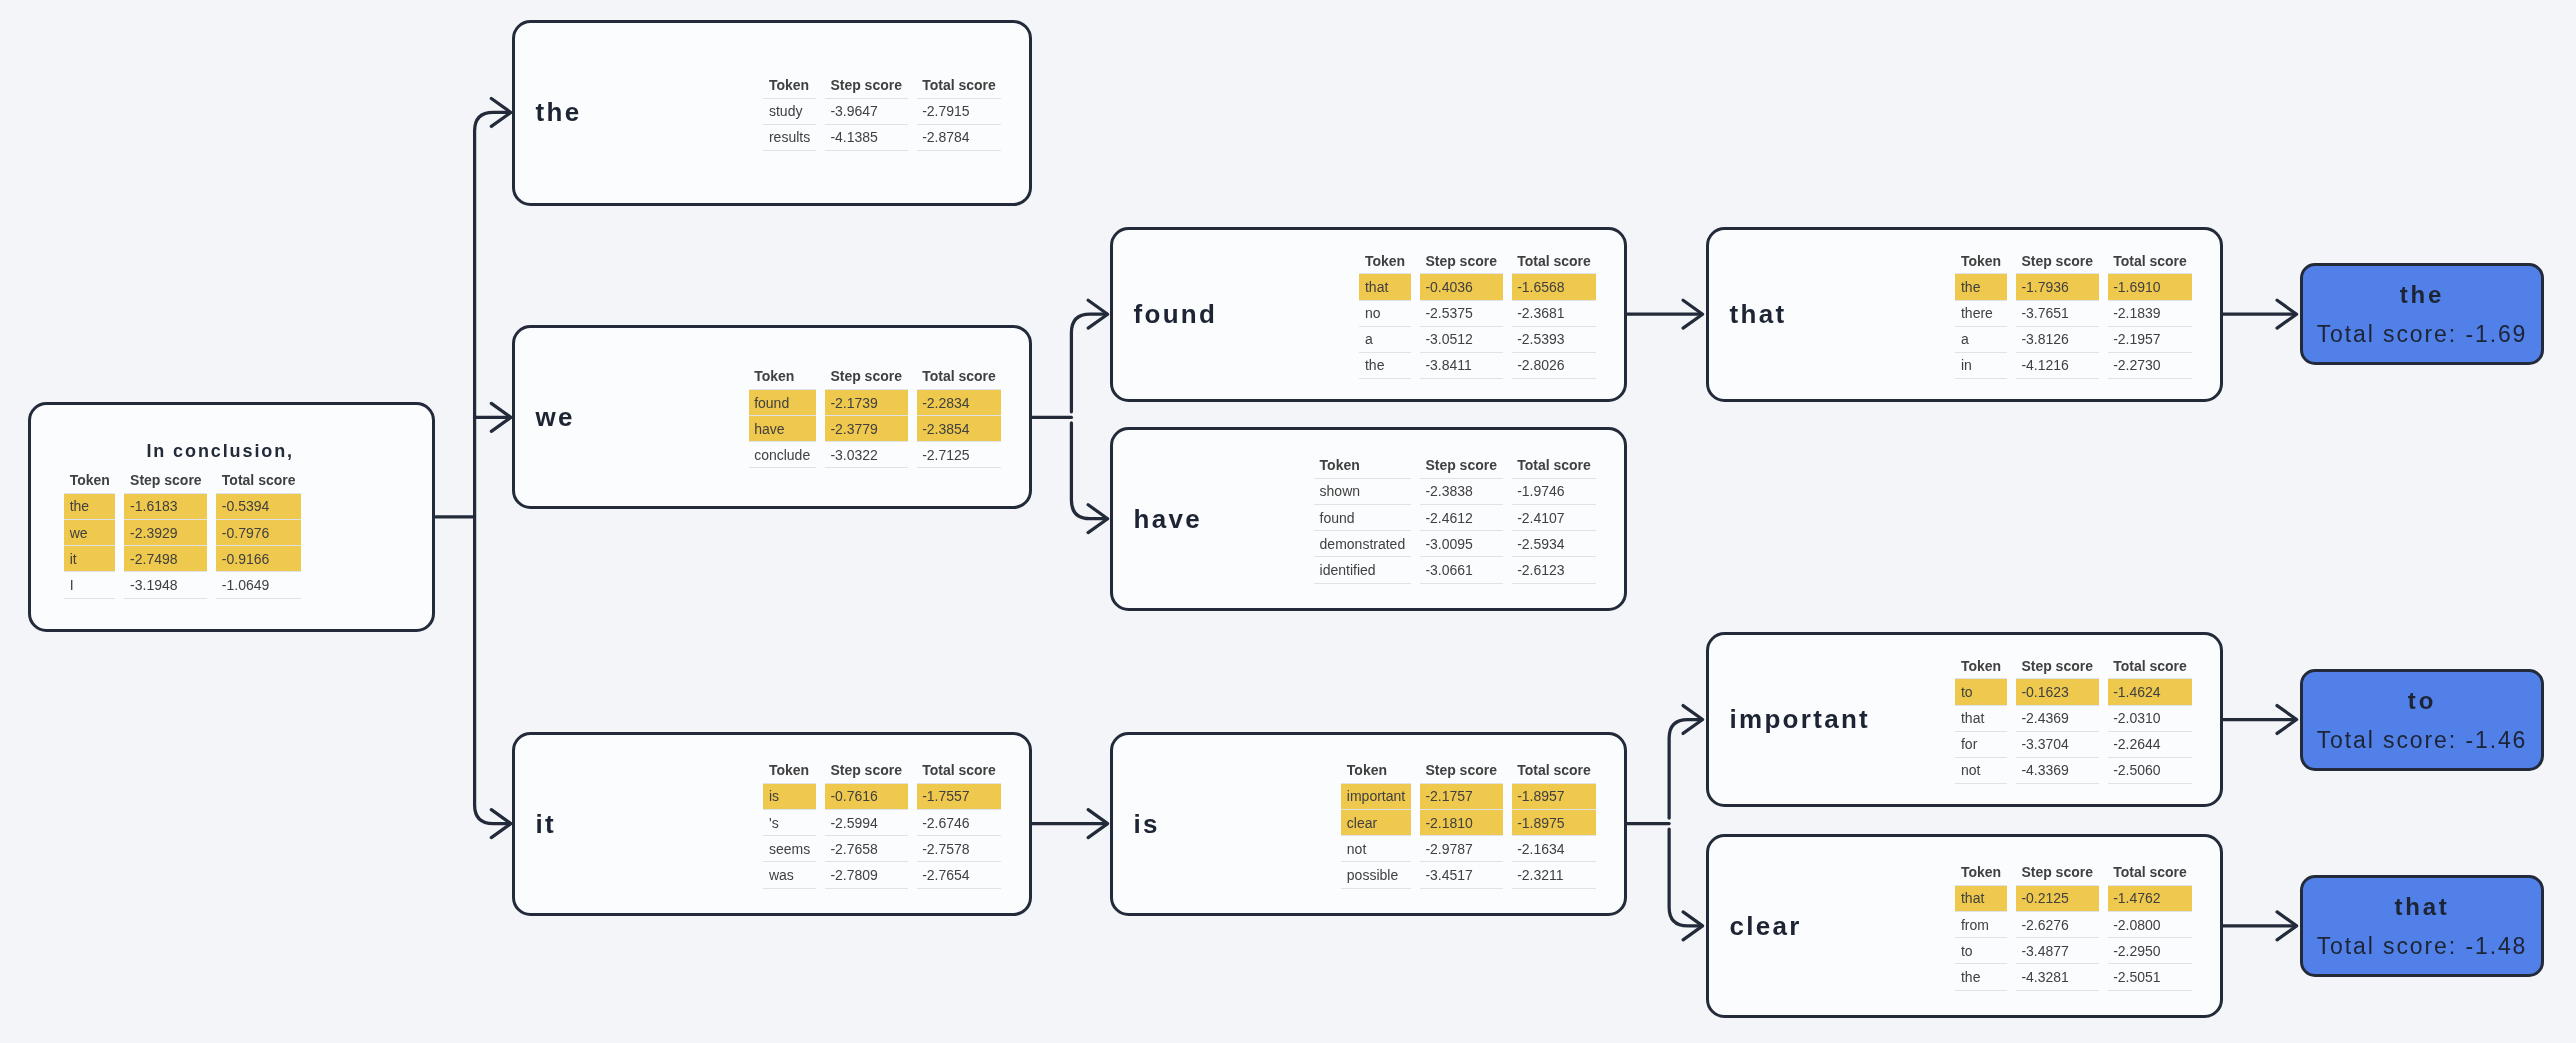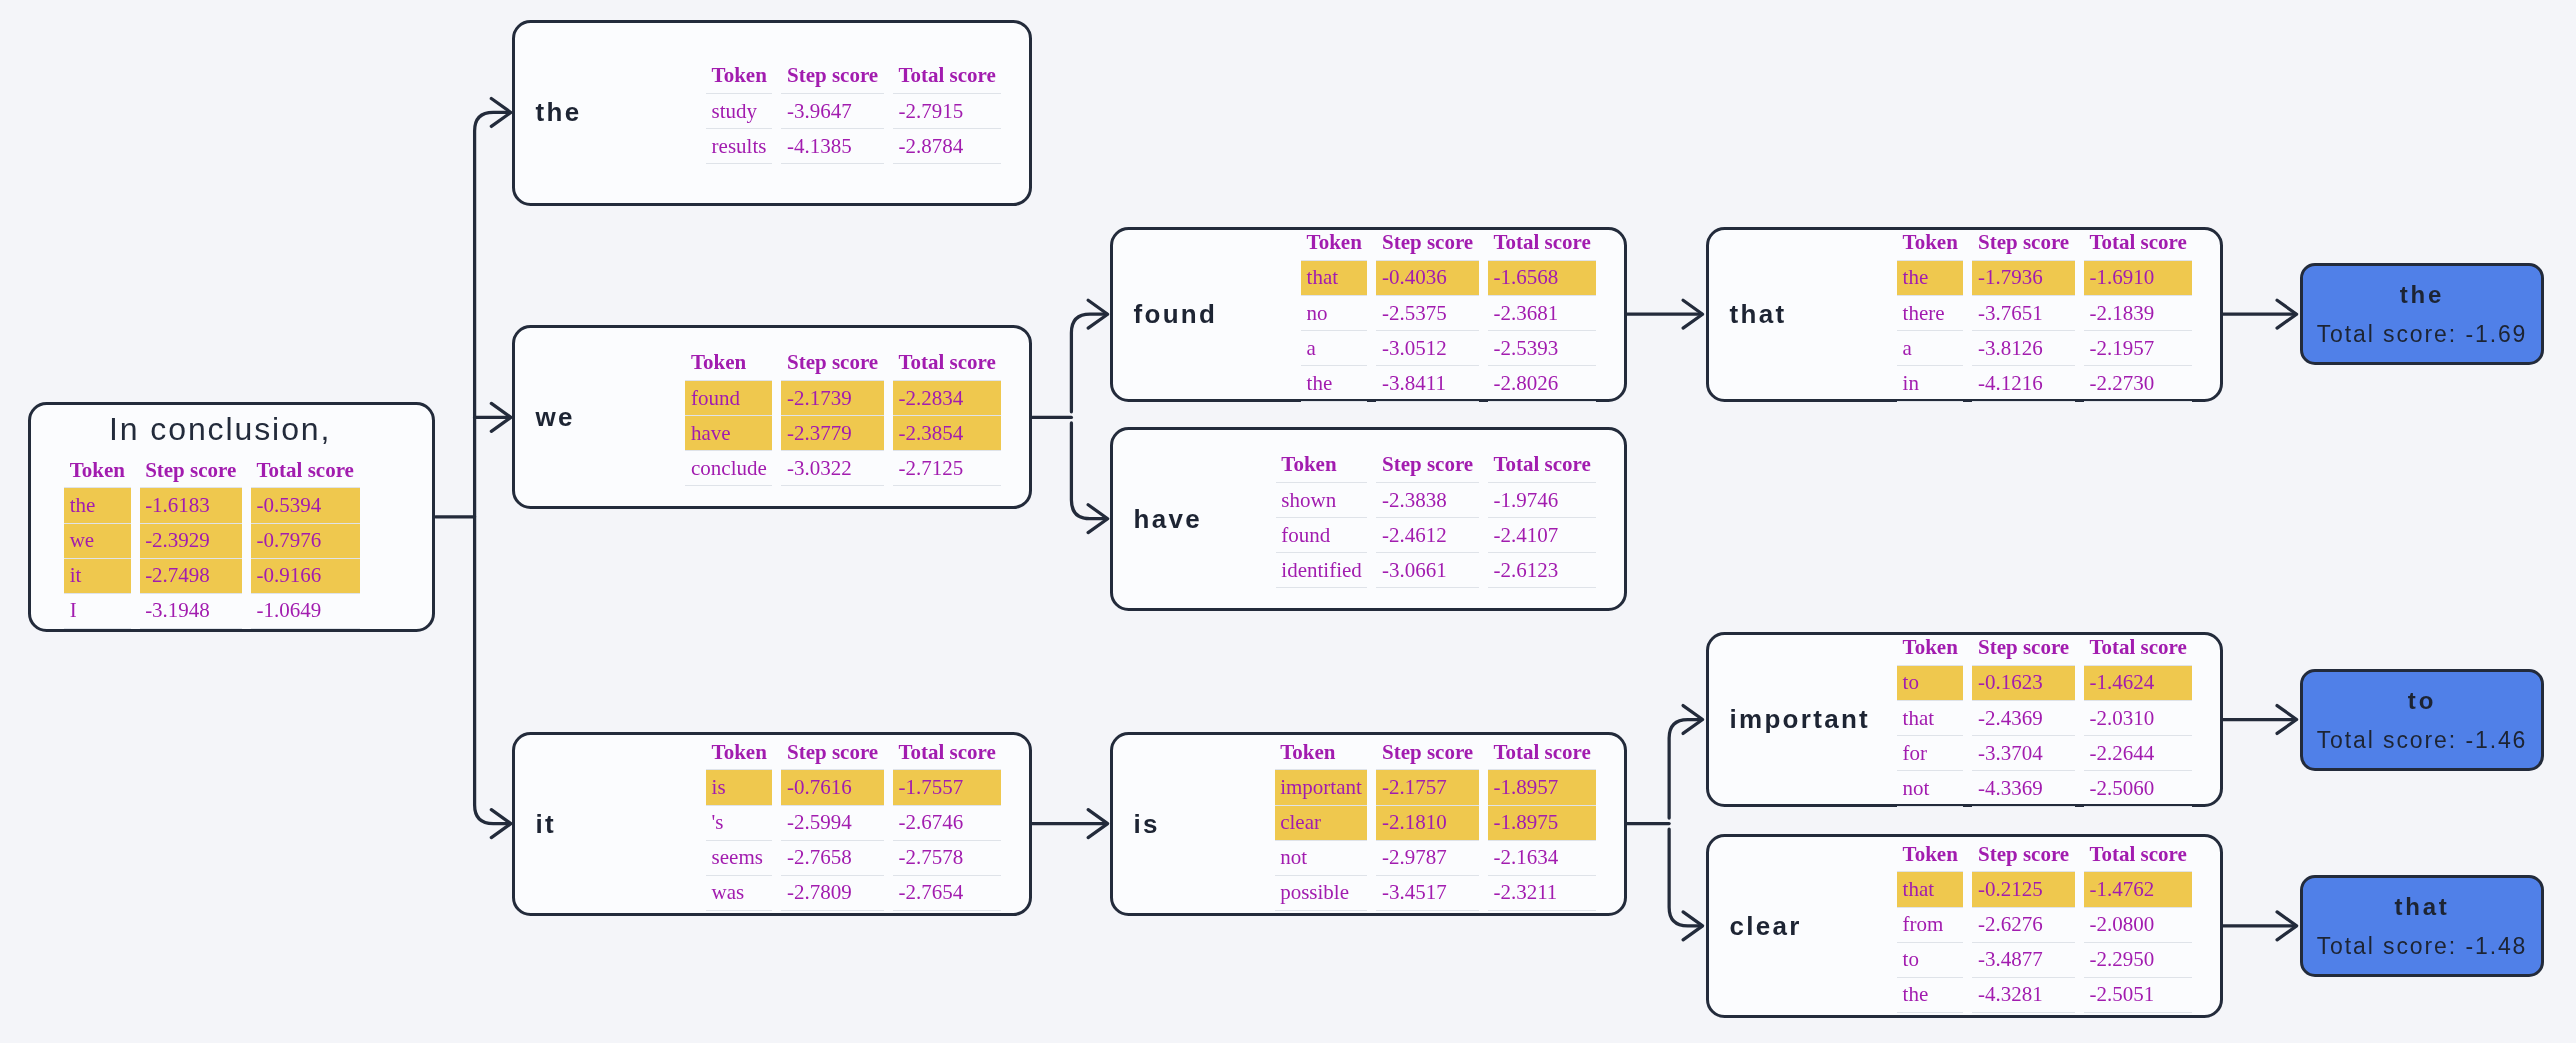--- a/index.html
+++ b/index.html
@@ -36,23 +36,22 @@
     letter-spacing:2.3px;
     color:#1d2433;
     padding-left:20.5px;
     white-space:nowrap;
   }
   .scores-table{
     margin-left:auto;
     margin-right:18.6px;
     border-collapse:separate;
     border-spacing:9.3px 0;
-    font-size:21px;
-    color:#a21caf;
-    font-family:Liberation Serif, serif;
+    font-size:14px;
+    color:#404040;
   }
   .scores-table th{
     font-weight:bold;
     text-align:left;
     padding:2.8px 5.6px 4.6px 5.6px;
     border-bottom:1.9px solid #dfe3e9;
     white-space:nowrap;
   }
   .scores-table td{
     padding:4.6px 5.6px;
@@ -65,22 +64,22 @@
   
   #node-root{
     flex-direction:column;
     justify-content:center;
     align-items:flex-start;
     padding:13px 9.3px 7.4px 16.7px;
   }
   #node-root .node-title{
     width:92%;
     text-align:center;
-    font-weight:normal;
-    font-size:32px;
+    font-weight:bold;
+    font-size:18px;
     letter-spacing:1.9px;
     margin-bottom:7.4px;
   }
   #node-root .scores-table{margin-left:7.4px;margin-right:auto;}
   
   #node-root     {left:28px;   top:402px; width:407px; height:230px;}
   #node-the-top  {left:512px;  top:19.5px;  width:520px; height:186px;}
   #node-we       {left:512px;  top:325px; width:520px; height:184px;}
   #node-it       {left:512px;  top:732px; width:520px; height:184px;}
   #node-found    {left:1110px; top:227px; width:517px; height:175px;}
@@ -336,20 +335,25 @@
             <td>shown</td>
             <td>-2.3838</td>
             <td>-1.9746</td>
           </tr>
           <tr>
             <td>found</td>
             <td>-2.4612</td>
             <td>-2.4107</td>
           </tr>
           <tr>
+            <td>demonstrated</td>
+            <td>-3.0095</td>
+            <td>-2.5934</td>
+          </tr>
+          <tr>
             <td>identified</td>
             <td>-3.0661</td>
             <td>-2.6123</td>
           </tr>
         </tbody>
     </table>
   </div>
 
   <div class="node" id="node-is">
     <div class="node-label">is</div>

